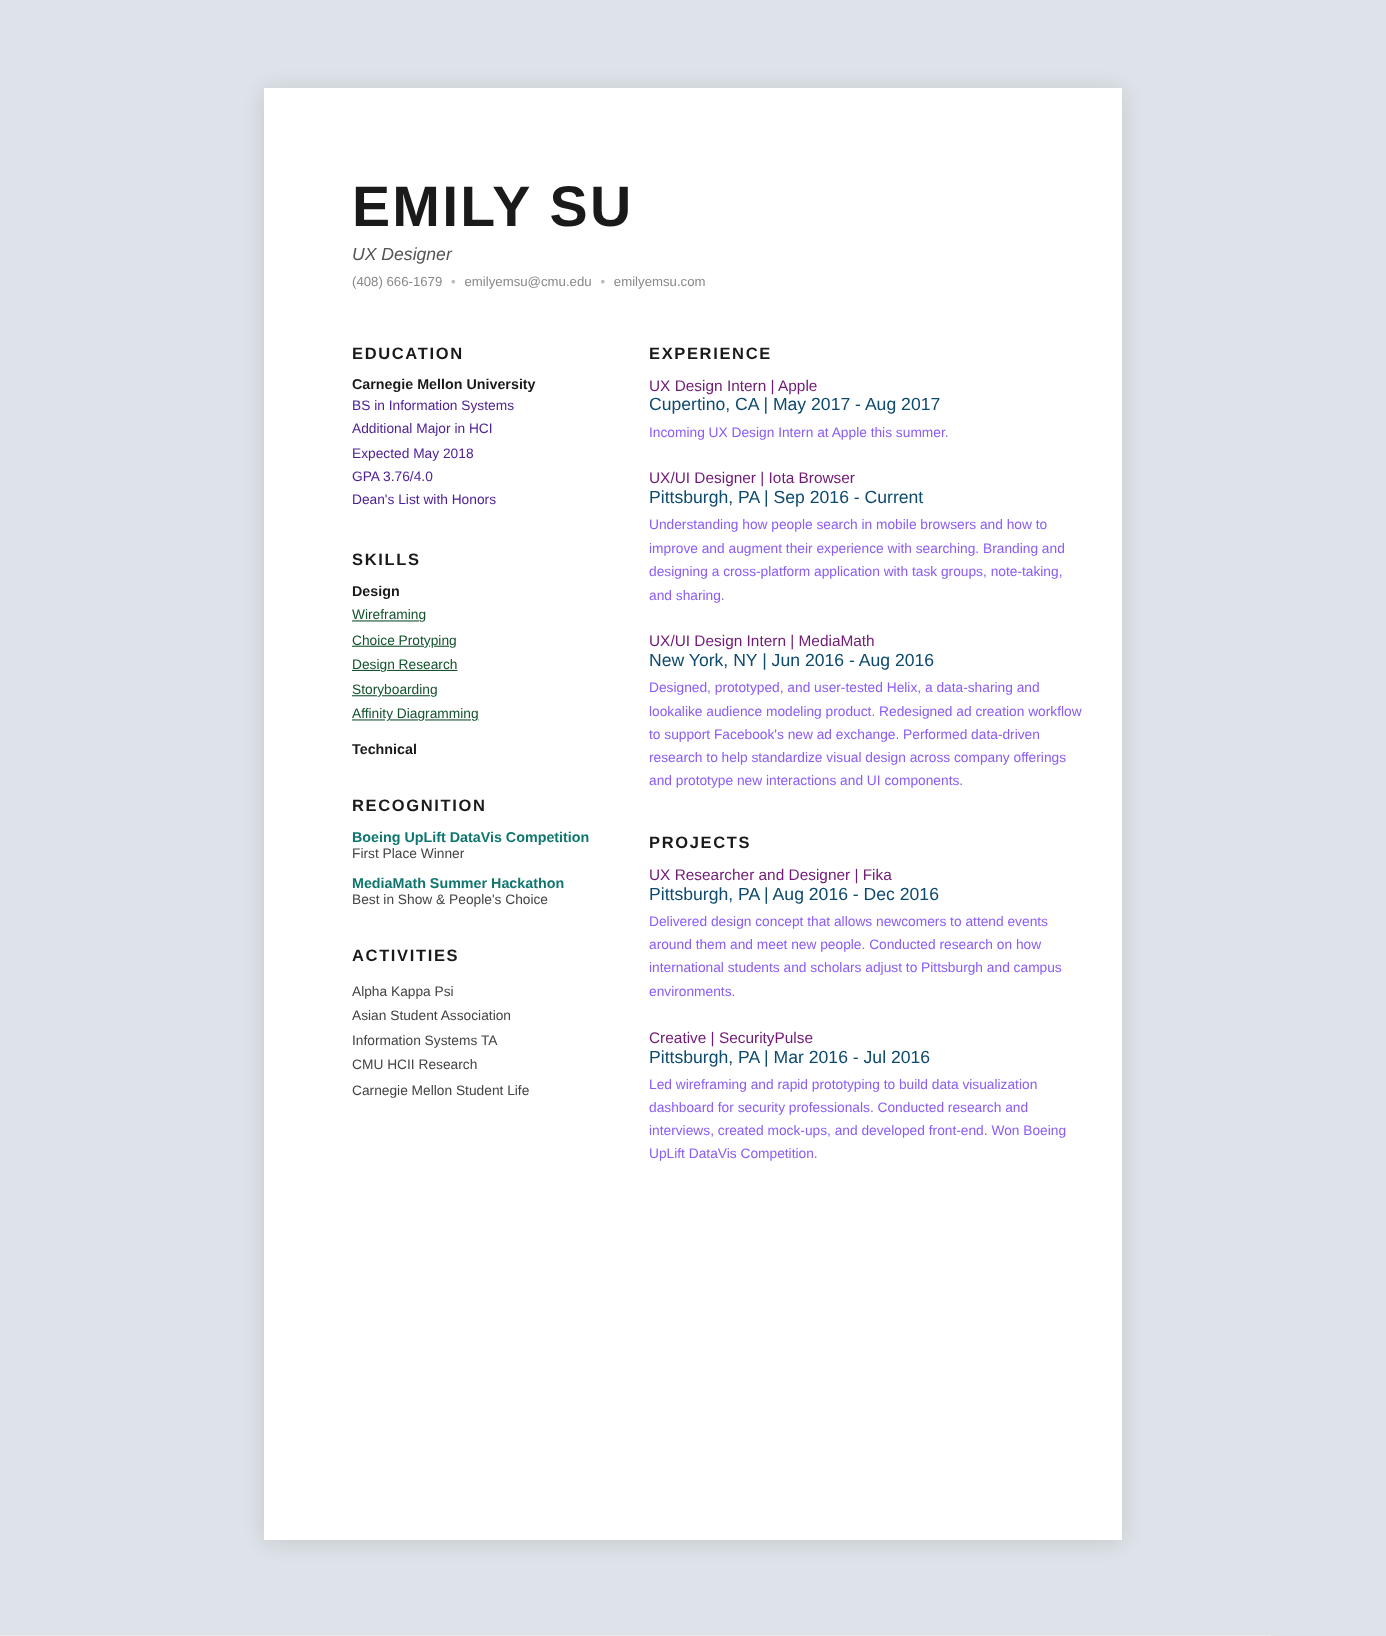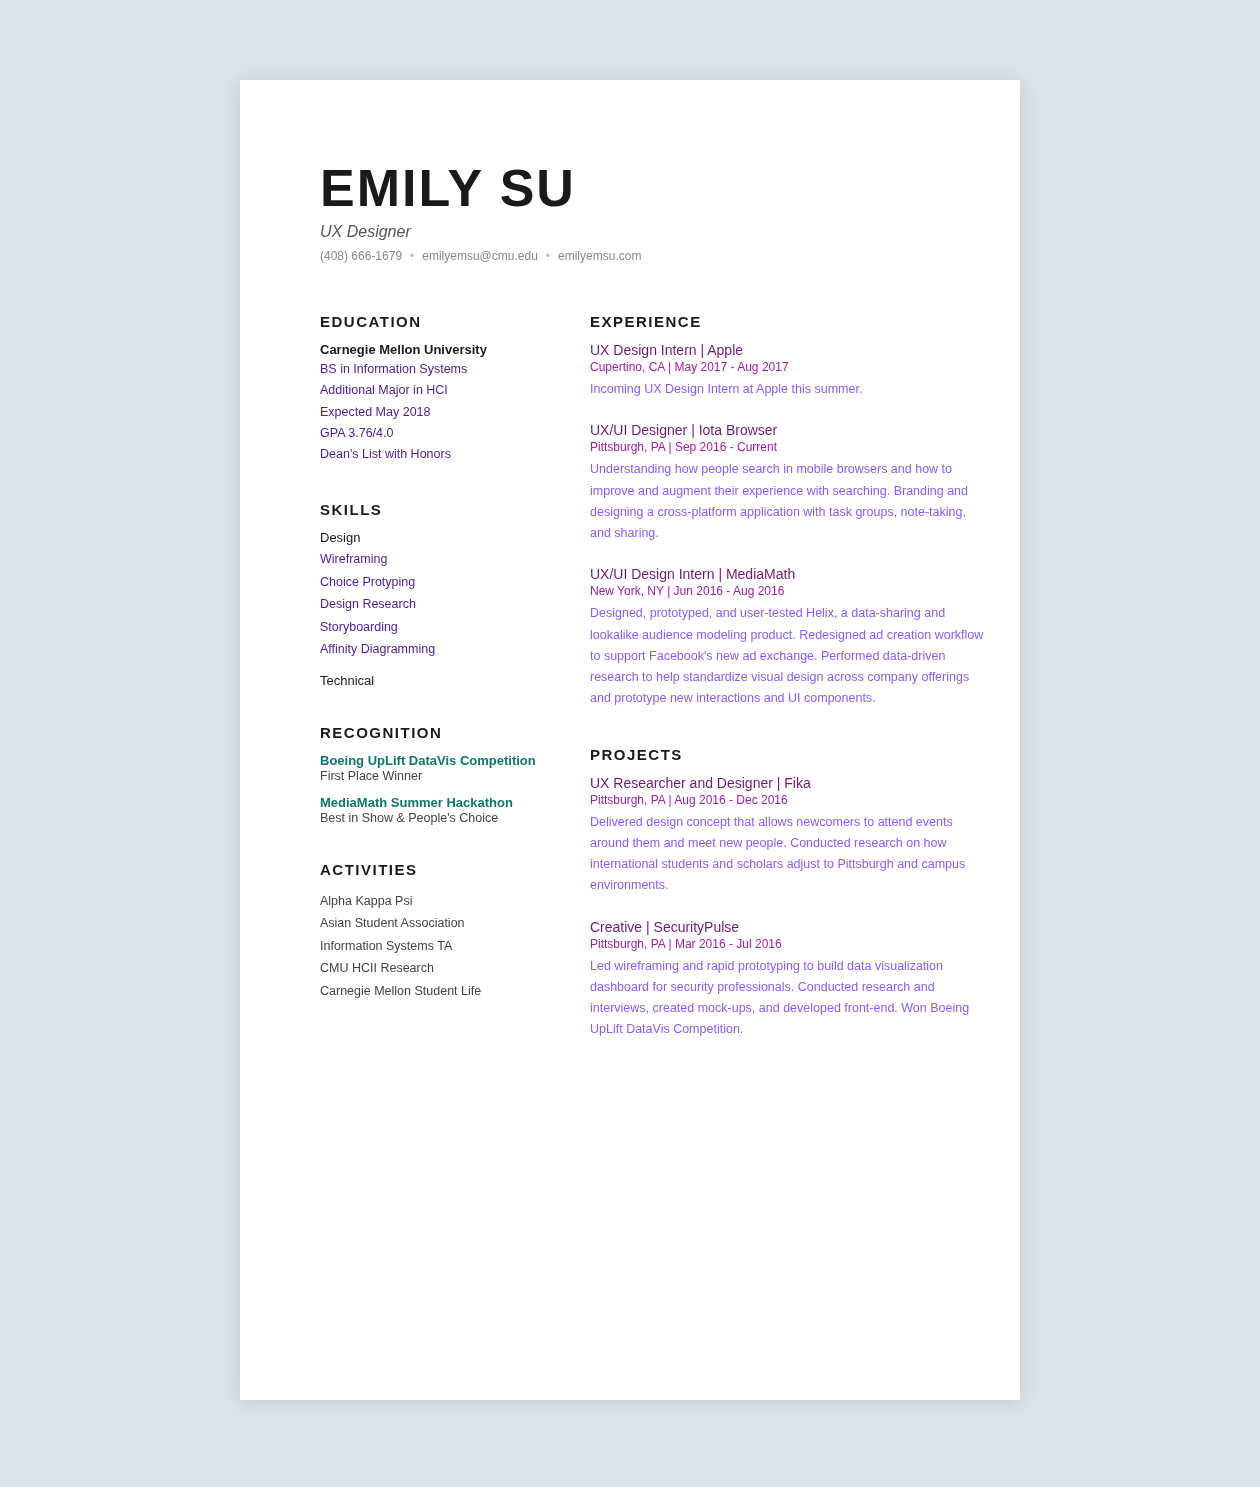--- a/index.html
+++ b/index.html
@@ -77,29 +77,30 @@
       color: #1a1a1a;
       margin-bottom: 2px;
     }
     .education-detail {
       font-size: 12.5px;
       color: #4c1d95;
       line-height: 1.7;
     }
     .skills-category {
       font-size: 13px;
-      font-weight: 400;
+      font-weight: 700;
       color: #1a1a1a;
       margin-bottom: 3px;
       margin-top: 12px;
     }
     .skills-list {
       font-size: 12.5px;
-      color: #4c1d95;
+      color: #14532d;
       line-height: 1.8;
+      text-decoration: underline;
     }
     .recognition-item {
       margin-bottom: 12px;
     }
     .recognition-title {
       font-size: 13px;
       font-weight: 700;
       color: #0f766e;
       margin-bottom: 1px;
     }
@@ -115,22 +116,22 @@
     .experience-item {
       margin-bottom: 22px;
     }
     .exp-title {
       font-size: 14px;
       font-weight: 400;
       color: #701a75;
       margin-bottom: 2px;
     }
     .exp-meta {
-      font-size: 12px;
-      color: #a21caf;
+      font-size: 16px;
+      color: #0c4a6e;
       margin-bottom: 5px;
     }
     .exp-desc {
       font-size: 12.5px;
       color: #8b5cf6;
       line-height: 1.7;
     }
   </style>
 </head>
 <body>

